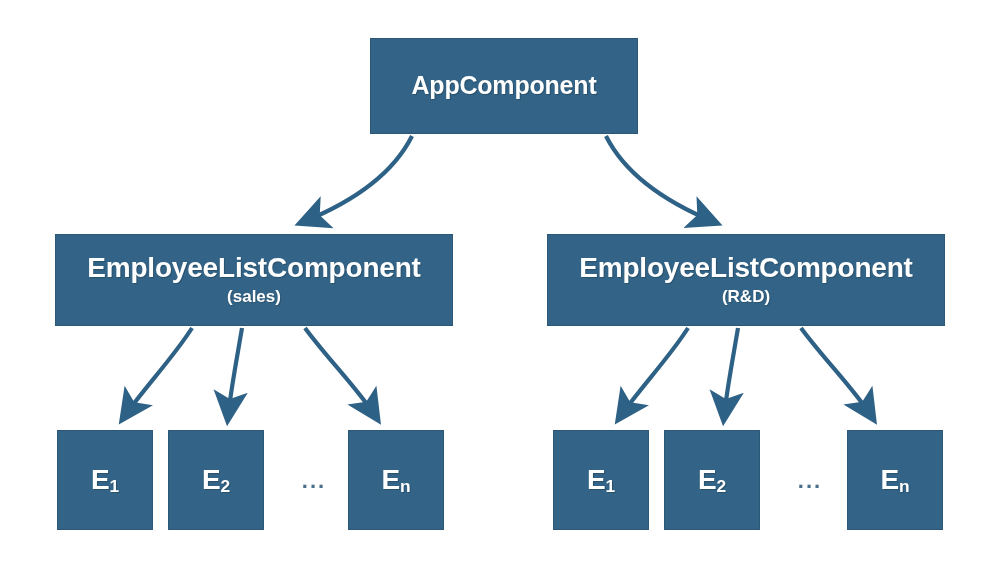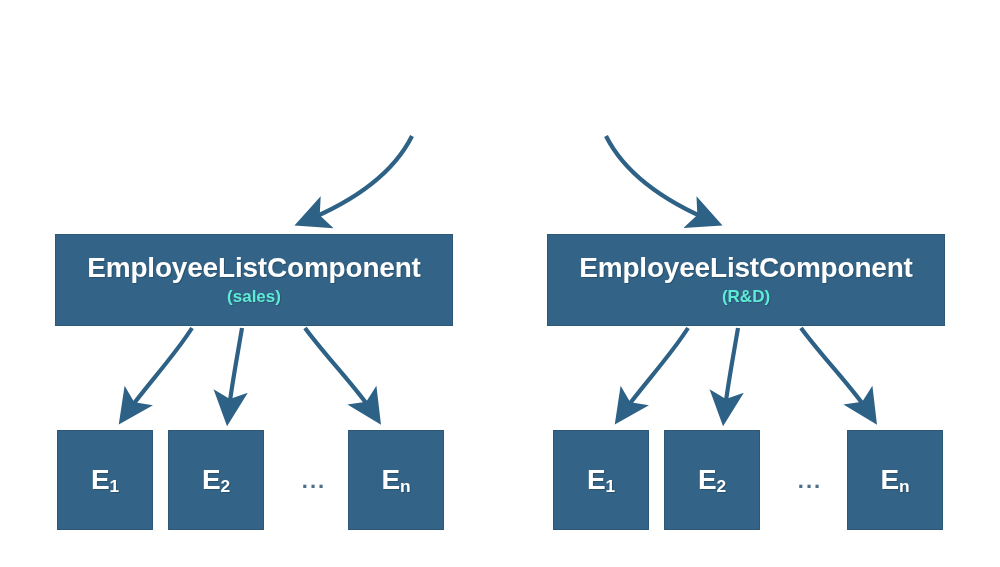--- a/index.html
+++ b/index.html
@@ -37,21 +37,21 @@
     z-index: 2;
   }
   .node-title {
     color: #ffffff;
     font-weight: bold;
     text-shadow: 1px 1px 1px rgba(0,0,0,0.22);
     line-height: 1.1;
     letter-spacing: -0.2px;
   }
   .node-sub {
-    color: #5eead4;
+    color: #ffffff;
     font-weight: bold;
     font-size: 17px;
     text-shadow: 1px 1px 1px rgba(0,0,0,0.18);
     line-height: 1.2;
     margin-top: 3px;
   }
   .app-node .node-title { font-size: 25px; }
   .list-node .node-title { font-size: 28px; }
   .emp-node .node-title { font-size: 28px; }
   .emp-node .node-title sub {
@@ -90,20 +90,23 @@
 
     <path d="M192,328 C173,358 144,388 124,417" fill="none" stroke="#2e6186" stroke-width="4.2" marker-end="url(#ah)"></path>
     <path d="M242,328 C237,358 231,388 228,417" fill="none" stroke="#2e6186" stroke-width="4.2" marker-end="url(#ah)"></path>
     <path d="M305,328 C327,358 358,389 376,417" fill="none" stroke="#2e6186" stroke-width="4.2" marker-end="url(#ah)"></path>
 
     <path d="M688,328 C669,358 640,388 620,417" fill="none" stroke="#2e6186" stroke-width="4.2" marker-end="url(#ah)"></path>
     <path d="M738,328 C733,358 727,388 724,417" fill="none" stroke="#2e6186" stroke-width="4.2" marker-end="url(#ah)"></path>
     <path d="M801,328 C823,358 854,389 872,417" fill="none" stroke="#2e6186" stroke-width="4.2" marker-end="url(#ah)"></path>
   </svg>
 
+  <div class="node app-node" style="left:370px; top:38px; width:268px; height:96px;">
+    <div class="node-title">AppComponent</div>
+  </div>
 
   <div class="node list-node" style="left:55px; top:234px; width:398px; height:92px;">
     <div class="node-title">EmployeeListComponent</div>
     <div class="node-sub">(sales)</div>
   </div>
 
   <div class="node list-node" style="left:547px; top:234px; width:398px; height:92px;">
     <div class="node-title">EmployeeListComponent</div>
     <div class="node-sub">(R&amp;D)</div>
   </div>

